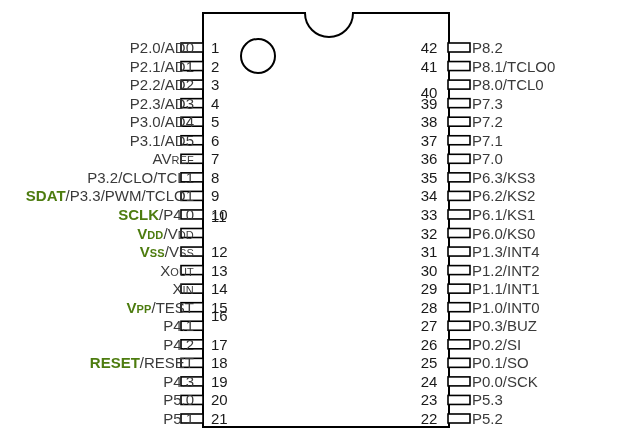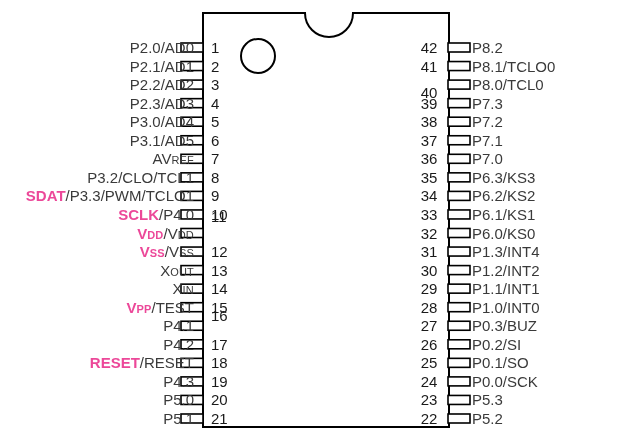--- a/index.html
+++ b/index.html
@@ -66,21 +66,21 @@
   }
   .num-right {
     right: 188px;
     text-align: center;
     width: 30px;
   }
 
   
   .bold {
     font-weight: bold;
-    color: #ec4899;
+    color: #4d7c0f;
   }
   .dim {
     color: #3a3a3a;
   }
   .sub {
     font-size: 11px;
     vertical-align: baseline;
     letter-spacing: 0.2px;
     margin-top: 31px;
   }

